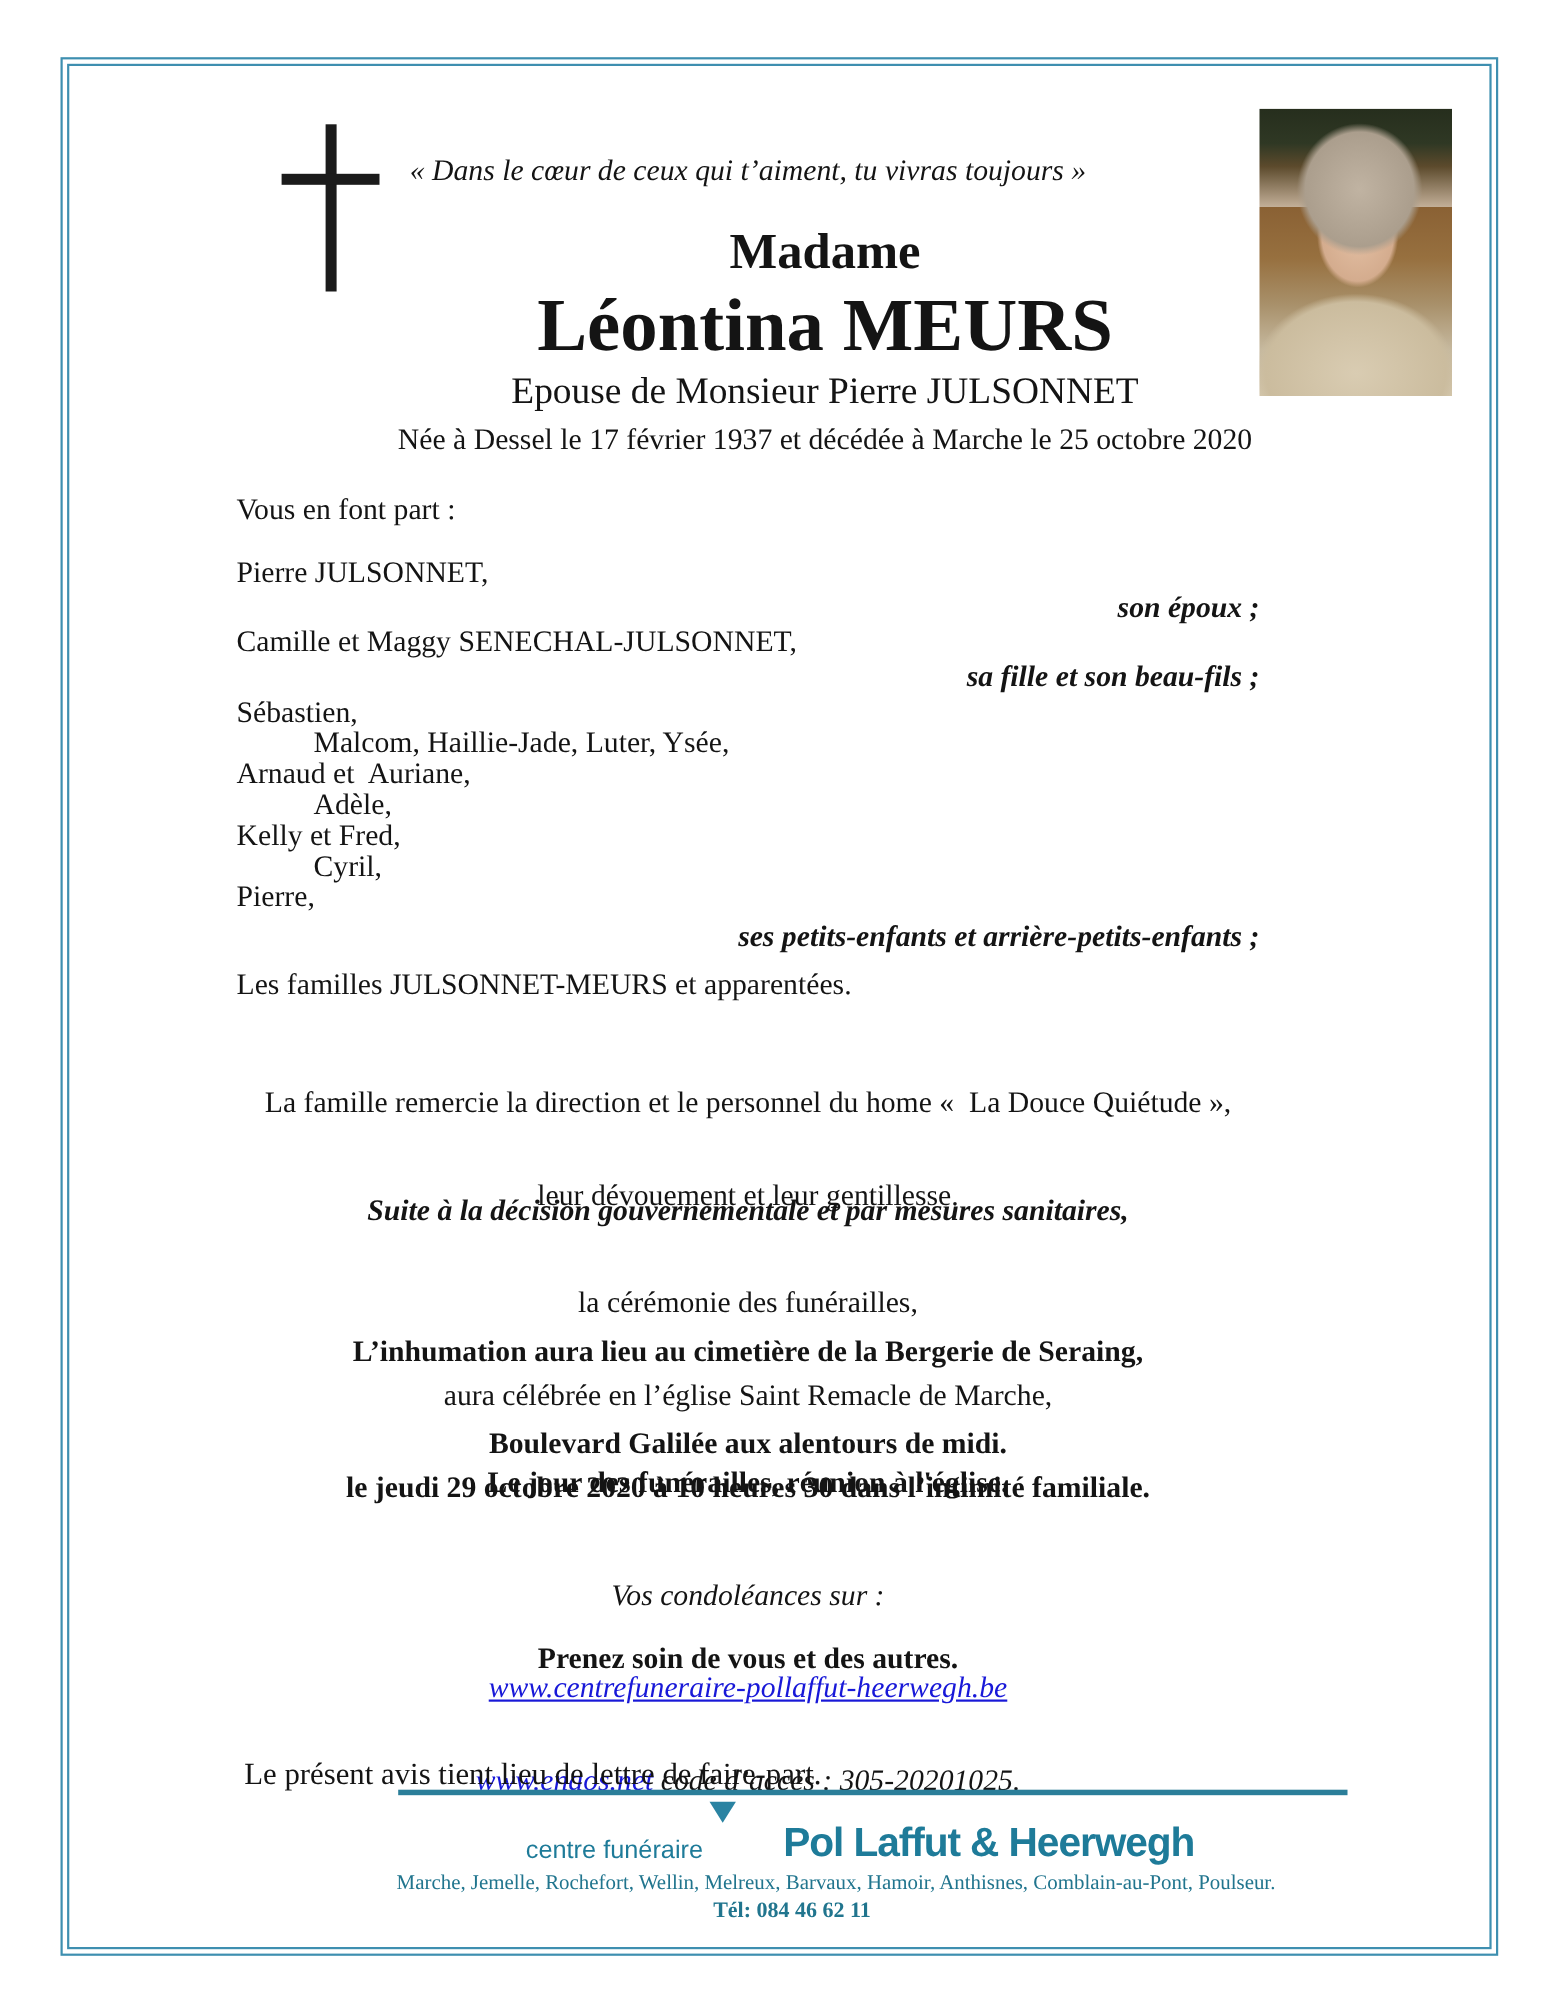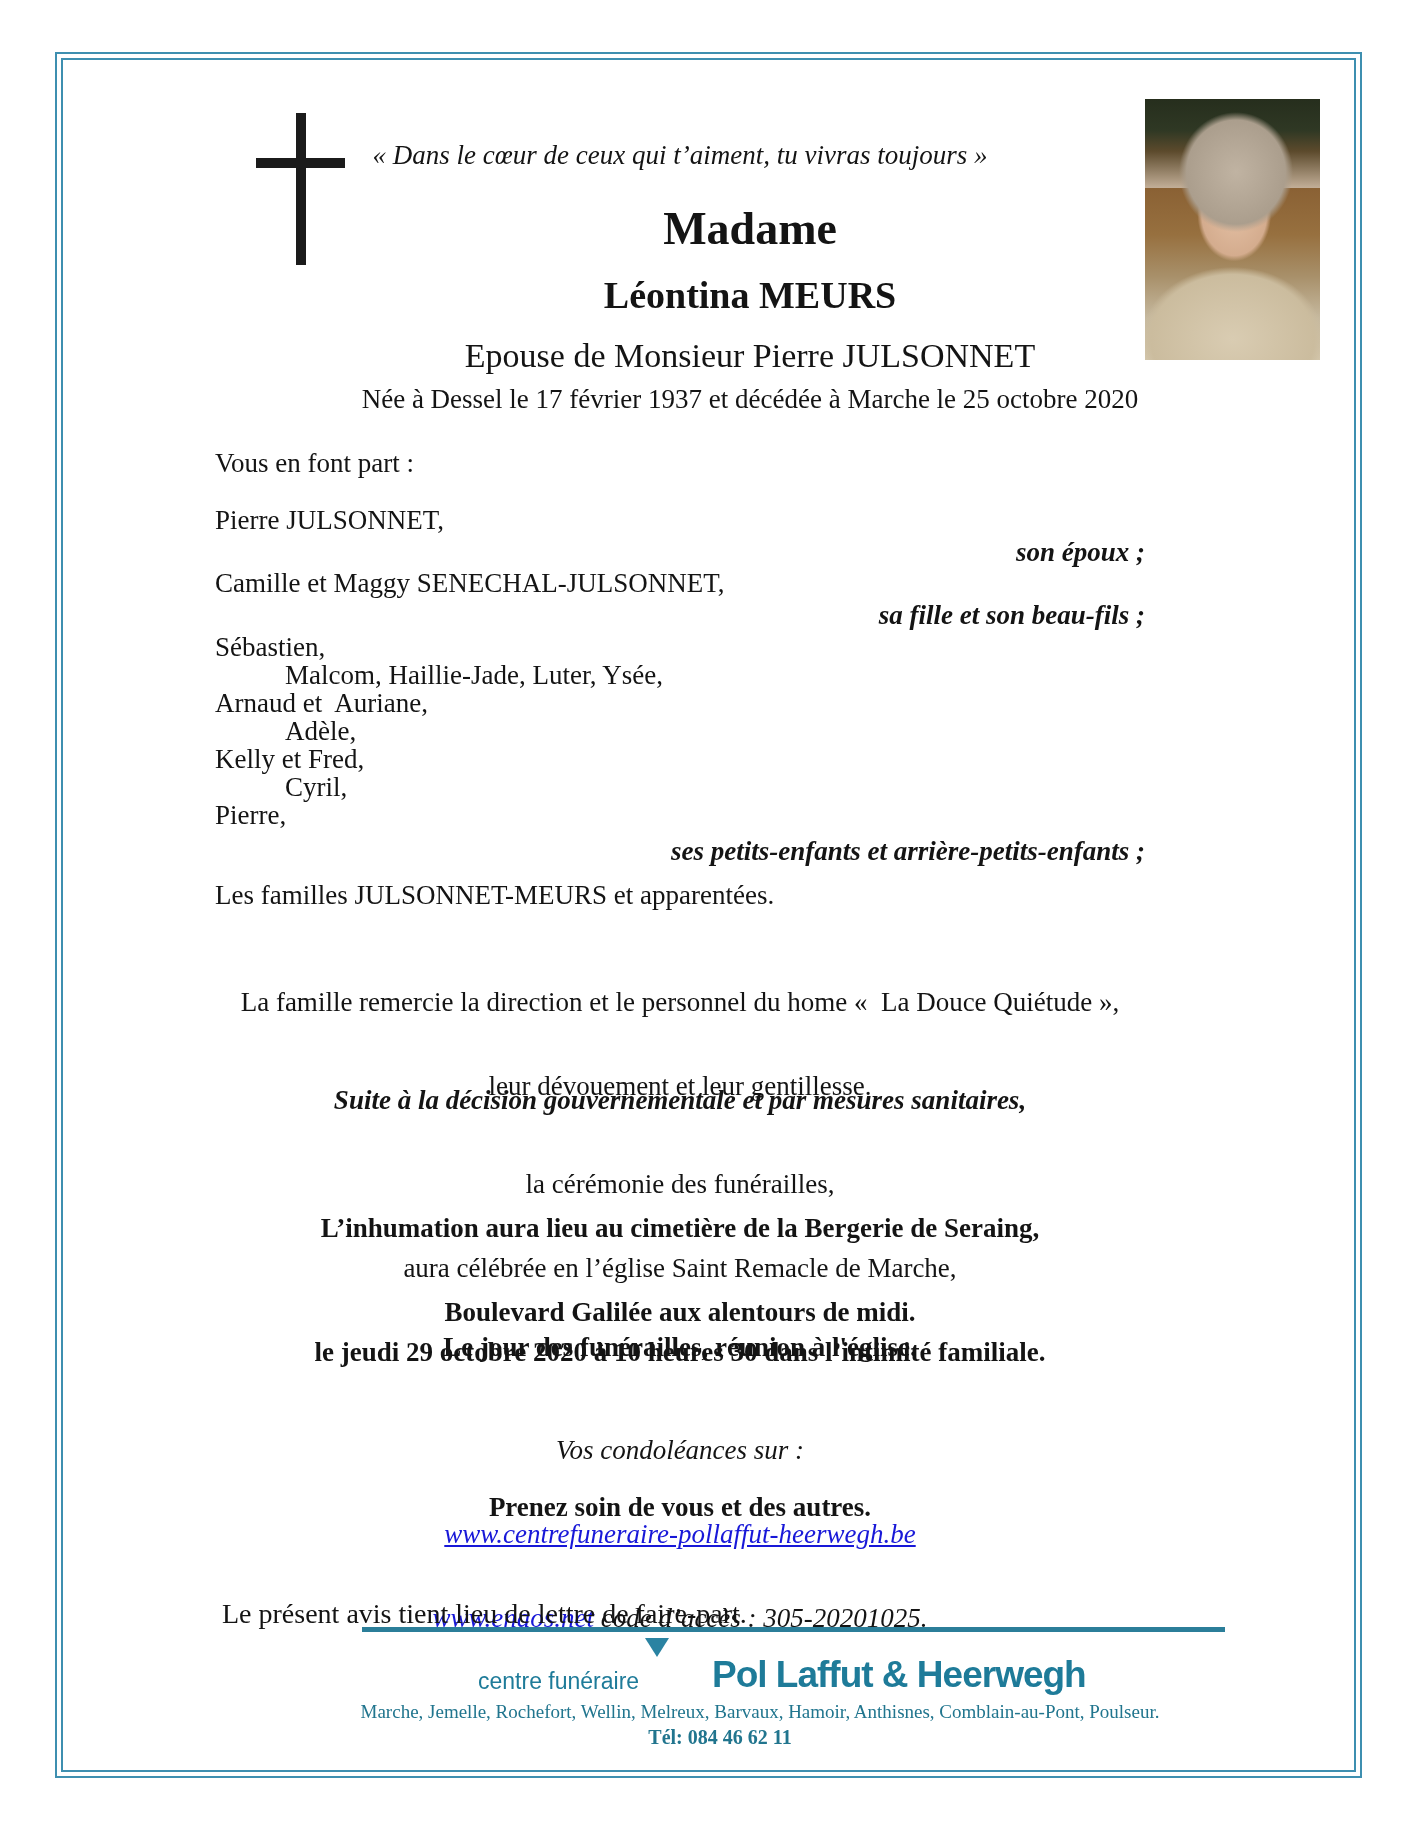--- a/index.html
+++ b/index.html
@@ -80,21 +80,21 @@
   <div>
     <div class="cross-v"></div>
     <div class="cross-h"></div>
   </div>
 
   <div class="portrait"></div>
 
   <div class="t col center i" style="top:140px;">« Dans le cœur de ceux qui t’aiment, tu vivras toujours »</div>
 
   <div class="t wide center b" style="top:203px;font-size:46px;line-height:52px;">Madame</div>
-  <div class="t wide center b" style="top:266px;font-size:38px;line-height:58px;">Léontina MEURS</div>
+  <div class="t wide center b" style="top:266px;font-size:68px;line-height:58px;">Léontina MEURS</div>
   <div class="t wide center" style="top:336px;font-size:34px;line-height:40px;">Epouse de Monsieur Pierre JULSONNET</div>
   <div class="t wide center" style="top:384px;">Née à Dessel le 17 février 1937 et décédée à Marche le 25 octobre 2020</div>
 
   <div class="t col" style="top:448px;">Vous en font part :</div>
 
   <div class="t col" style="top:505px;">Pierre JULSONNET,</div>
   <div class="t col right b i" style="top:537px;">son époux ;</div>
 
   <div class="t col" style="top:568px;">Camille et Maggy SENECHAL-JULSONNET,</div>
   <div class="t col right b i" style="top:600px;">sa fille et son beau-fils ;</div>

